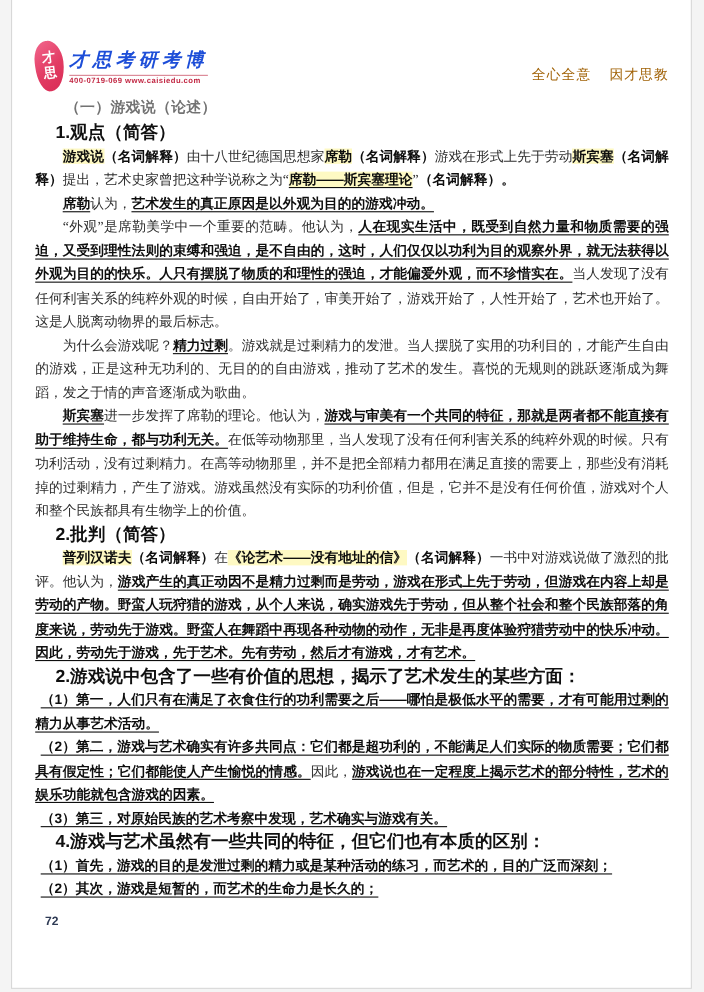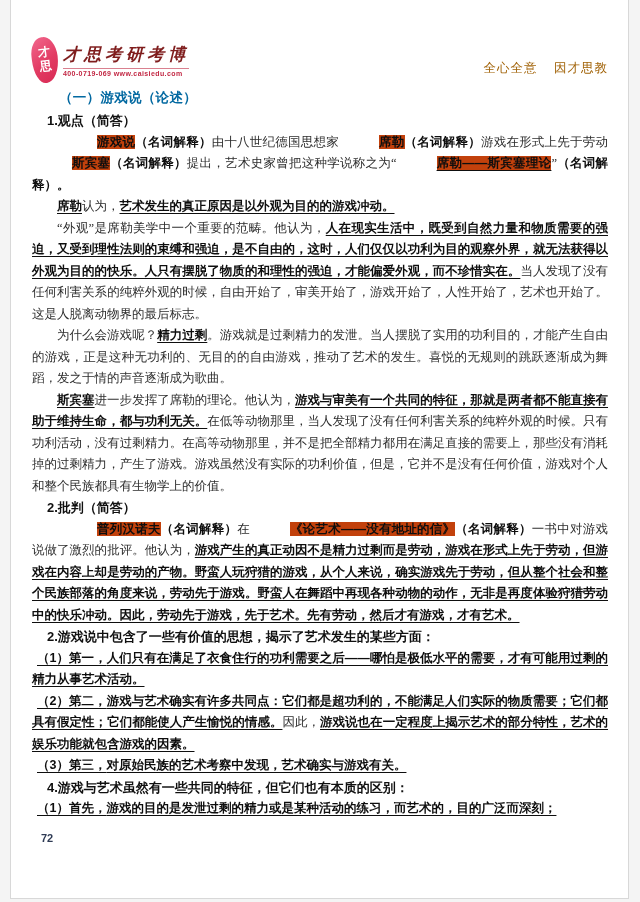--- a/index.html
+++ b/index.html
@@ -21,53 +21,53 @@
     width:26px;height:46px;flex:0 0 auto;
     background:linear-gradient(145deg,#f2688e 0%,#e23b63 55%,#d82a54 100%);
     border-radius:48% 52% 55% 45% / 42% 46% 58% 54%;
     transform:rotate(-7deg);
     color:#fff;display:flex;flex-direction:column;align-items:center;justify-content:center;
     font:bold 12px/1.15 "DejaVu Serif",serif;
   }
   .logo-text{display:flex;flex-direction:column;}
   .brand{
     font-family:"DejaVu Serif",serif;font-weight:bold;font-style:italic;
-    font-size:17px;letter-spacing:4px;color:#7f1d1d;white-space:nowrap;
+    font-size:17px;letter-spacing:4px;color:#1d4ed8;white-space:nowrap;
   }
   .contact{
     font-family:"Liberation Sans",sans-serif;font-weight:bold;
     font-size:7px;color:#c22743;letter-spacing:.4px;margin-top:2px;
     border-top:1px solid #d9808f;padding-top:1px;white-space:nowrap;
   }
   .slogan{
     font-size:12.5px;color:#a16207;letter-spacing:1px;
     padding-bottom:6px;white-space:pre;
   }
   
   main{font-size:12.5px;line-height:21.5px;color:#2d2d2d;text-align:justify;}
   h1{
     font-family:"Liberation Sans",sans-serif;font-weight:bold;
     font-size:14px;line-height:20px;color:#101010;
     margin:12px 0 20px 0;letter-spacing:.5px;
   }
   h2{
     font-family:"Liberation Sans",sans-serif;font-weight:bold;
-    font-size:13.5px;line-height:22px;color:#0369a1;
+    font-size:13.5px;line-height:22px;color:#737373;
     margin:0 0 1px 0;text-indent:2em;letter-spacing:.3px;
   }
   h3{
     font-family:"Liberation Sans",sans-serif;font-weight:bold;
-    font-size:13px;line-height:21.5px;color:#101010;
+    font-size:16px;line-height:21.5px;color:#101010;
     margin:0;text-indent:1.15em;
   }
   p{margin:0;text-indent:2em;}
   p.item{text-indent:.4em;}
   .b{font-family:"Liberation Sans",sans-serif;font-weight:bold;color:#0e0e0e;}
   .u{text-decoration:underline;text-underline-offset:3px;text-decoration-thickness:1px;}
-  .hl{background:#c2410c;margin-left:40px;}
+  .hl{background:#fef9c3;}
   footer{
     margin-top:12px;padding-left:9px;
     font-family:"Liberation Sans",sans-serif;font-weight:bold;
     font-size:11px;color:#2e3a54;
   }
 </style>
 </head>
 <body>
 
 <div class="page">
@@ -110,19 +110,20 @@
     <p class="item"><span class="b u">（1）第一，</span><span class="b u">人们只有在满足了衣食住行的功利需要之后——哪怕是极低水平的需要，才有可能用过剩的精力从事艺术活动。</span></p>
 
     <p class="item"><span class="b u">（2）第二，</span><span class="b u">游戏与艺术确实有许多共同点：它们都是超功利的，不能满足人们实际的物质需要；它们都具有假定性；它们都能使人产生愉悦的情感。</span><span>因此，</span><span class="b u">游戏说也在一定程度上揭示艺术的部分特性，艺术的娱乐功能就包含游戏的因素。</span></p>
 
     <p class="item"><span class="b u">（3）第三，</span><span class="b u">对原始民族的艺术考察中发现，艺术确实与游戏有关。</span></p>
 
     <h3>4.游戏与艺术虽然有一些共同的特征，但它们也有本质的区别：</h3>
 
     <p class="item"><span class="b u">（1）首先，</span><span class="b u">游戏的目的是发泄过剩的精力或是某种活动的练习，而艺术的，目的广泛而深刻；</span></p>
 
+    <p class="item"><span class="b u">（2）其次，</span><span class="b u">游戏是短暂的，而艺术的生命力是长久的；</span></p>
   </main>
 
   <footer>
     <span>72</span>
   </footer>
 
 </div>
 
 </body></html>

